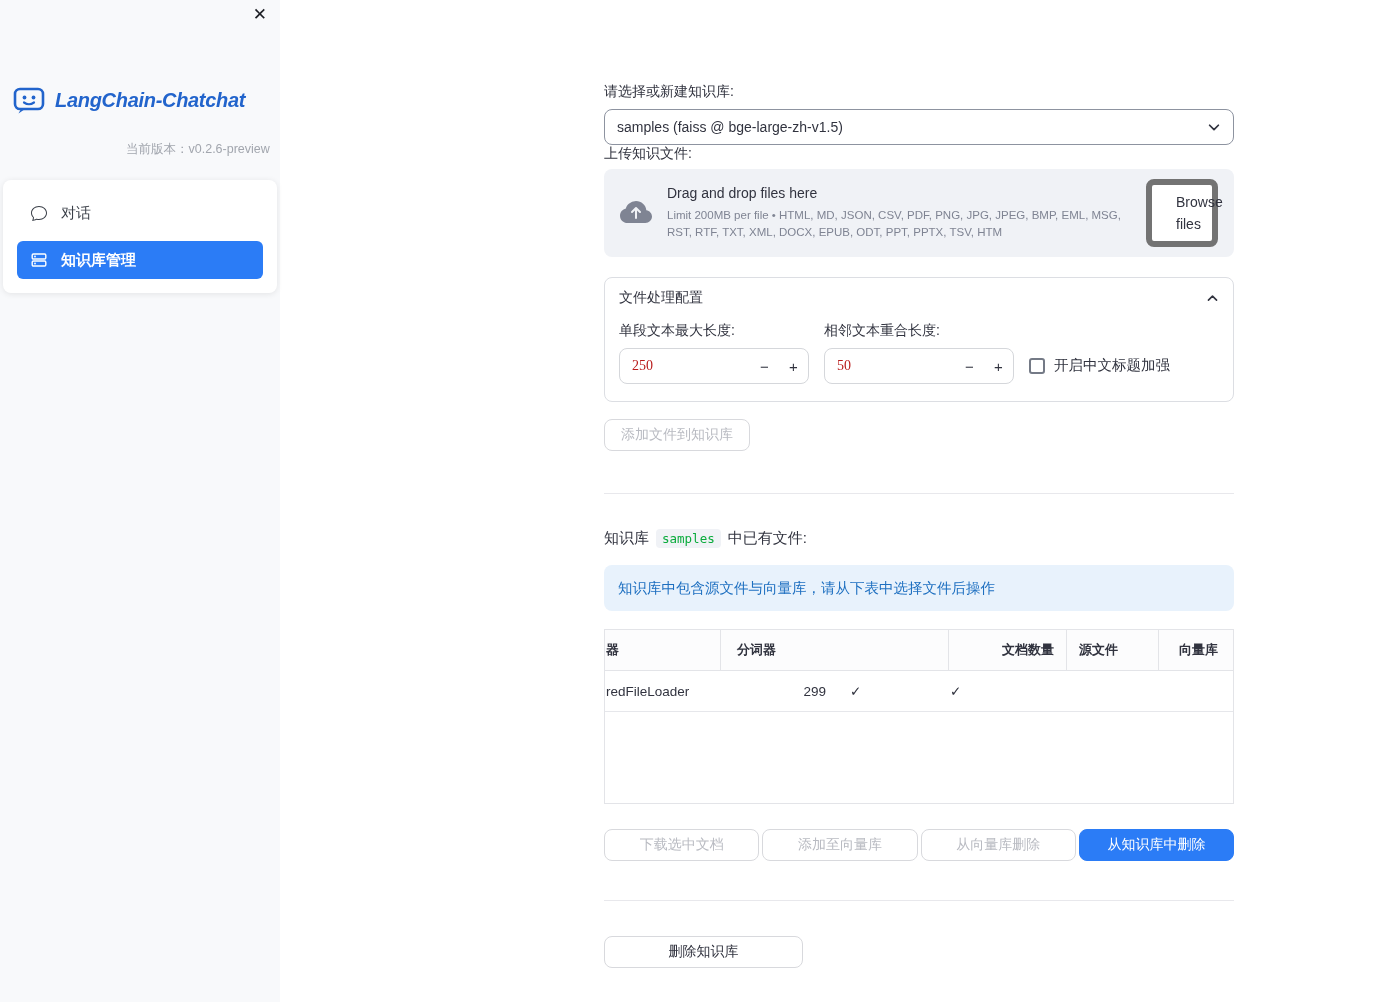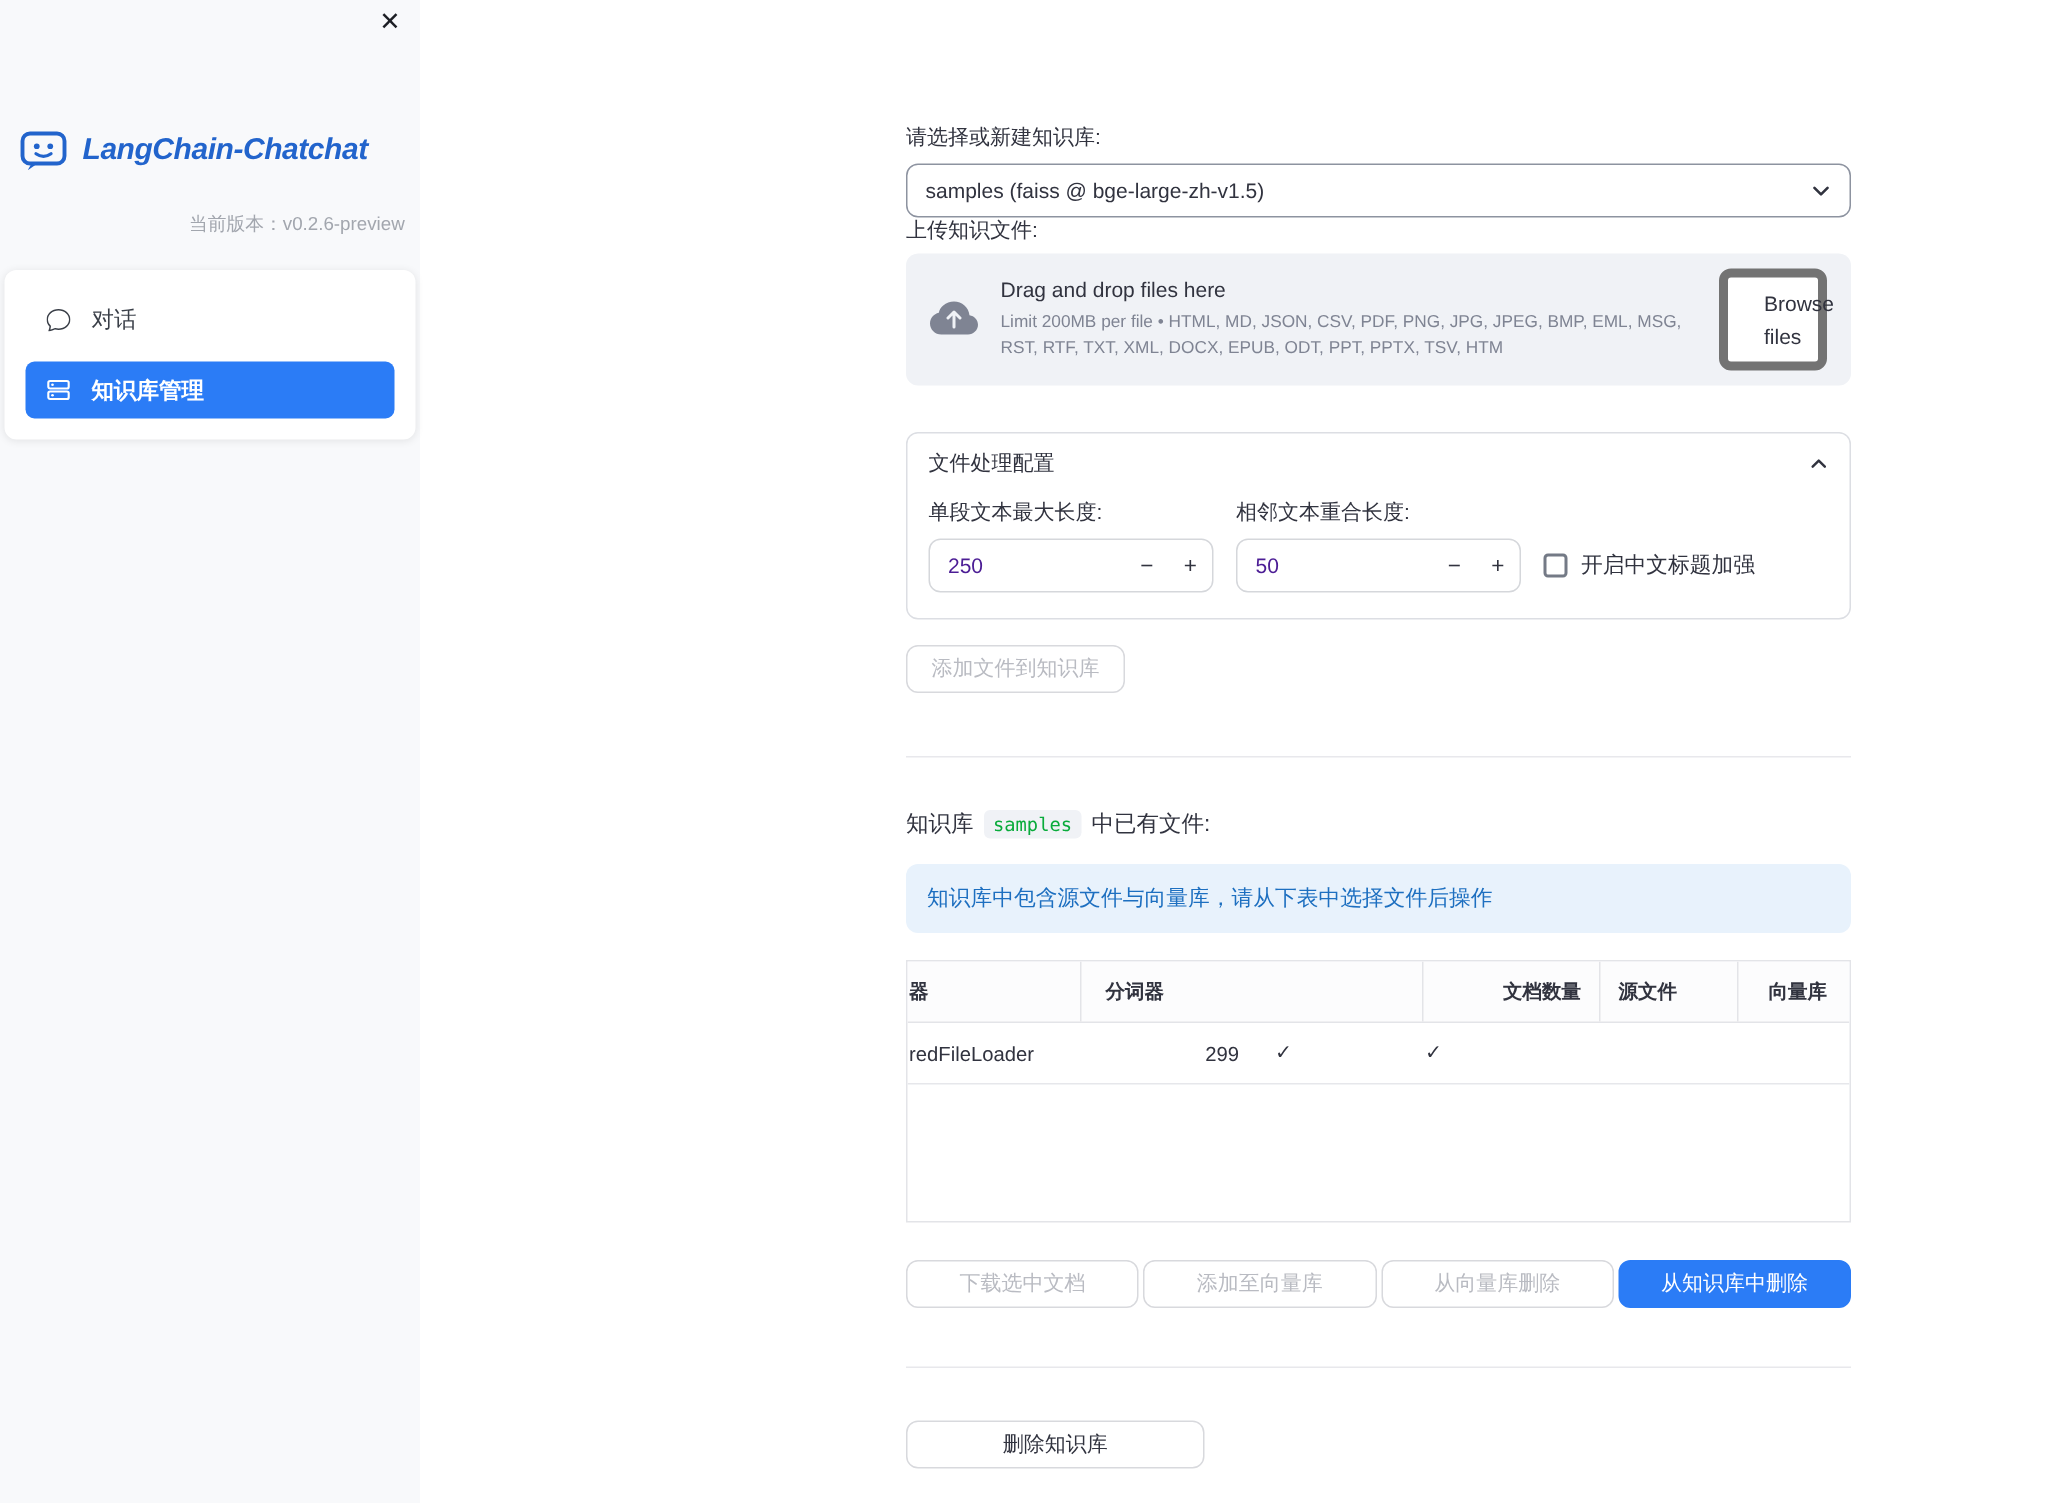--- a/index.html
+++ b/index.html
@@ -48,21 +48,21 @@
   .field-label { display: block; font-size: 14px; margin-bottom: 8px; color: #31333f; }
 
   .selectbox {
     height: 36px; background: #fff; border: 1px solid #8d93a0; border-radius: 8px;
     display: flex; align-items: center; justify-content: space-between;
     padding: 0 12px; cursor: pointer;
   }
 
   .dropzone {
     background: #f0f2f6; border-radius: 8px; height: 88px;
-    display: flex; align-items: center; padding: 0 16px; gap: 15px; margin-bottom: 31px;
+    display: flex; align-items: center; padding: 0 16px; gap: 15px; margin-bottom: 20px;
   }
   .drop-texts { flex: 1 1 auto; max-width: 478px; }
   .drop-title { font-size: 14px; margin-bottom: 6px; color: #31333f; }
   .drop-hint { font-size: 11.5px; line-height: 1.45; color: #7f8493; }
   .browse-btn {
     margin-left: auto; background: #fff; border: 6px solid #737373; border-radius: 8px;
     width: 72px; padding: 6px 24px; font-size: 14px; line-height: 1.6; color: #31333f;
     font-family: inherit; cursor: pointer;
   }
 
@@ -73,21 +73,21 @@
   }
   .exp-body { padding: 4px 14px 17px 14px; }
   .cfg-row { display: flex; align-items: flex-end; gap: 15px; }
   .cfg-field { width: 190px; }
   .numinput {
     height: 36px; border: 1px solid #d5d7db; border-radius: 8px; background: #fff;
     display: flex; align-items: center; overflow: hidden;
   }
   .numinput input {
     border: none; outline: none; width: 100%; min-width: 0; padding-left: 12px;
-    font-size: 14px; color: #4c1d95; font-family: Liberation Sans, sans-serif; background: transparent;
+    font-size: 14px; color: #b91c1c; font-family: Liberation Serif, serif; background: transparent;
   }
   .step-btn {
     flex: 0 0 29px; height: 100%; background: none; border: none;
     font-size: 15px; color: #31333f; cursor: pointer; font-family: inherit;
   }
   .checkbox-wrap { display: flex; align-items: center; gap: 9px; margin-bottom: 9px; cursor: pointer; }
   .checkbox-box { width: 16px; height: 16px; border: 2px solid #747a86; border-radius: 3px; background: #fff; }
   .checkbox-label { font-size: 14.5px; }
 
   .btn { border-radius: 8px; font-size: 14px; font-family: inherit; cursor: pointer; }

